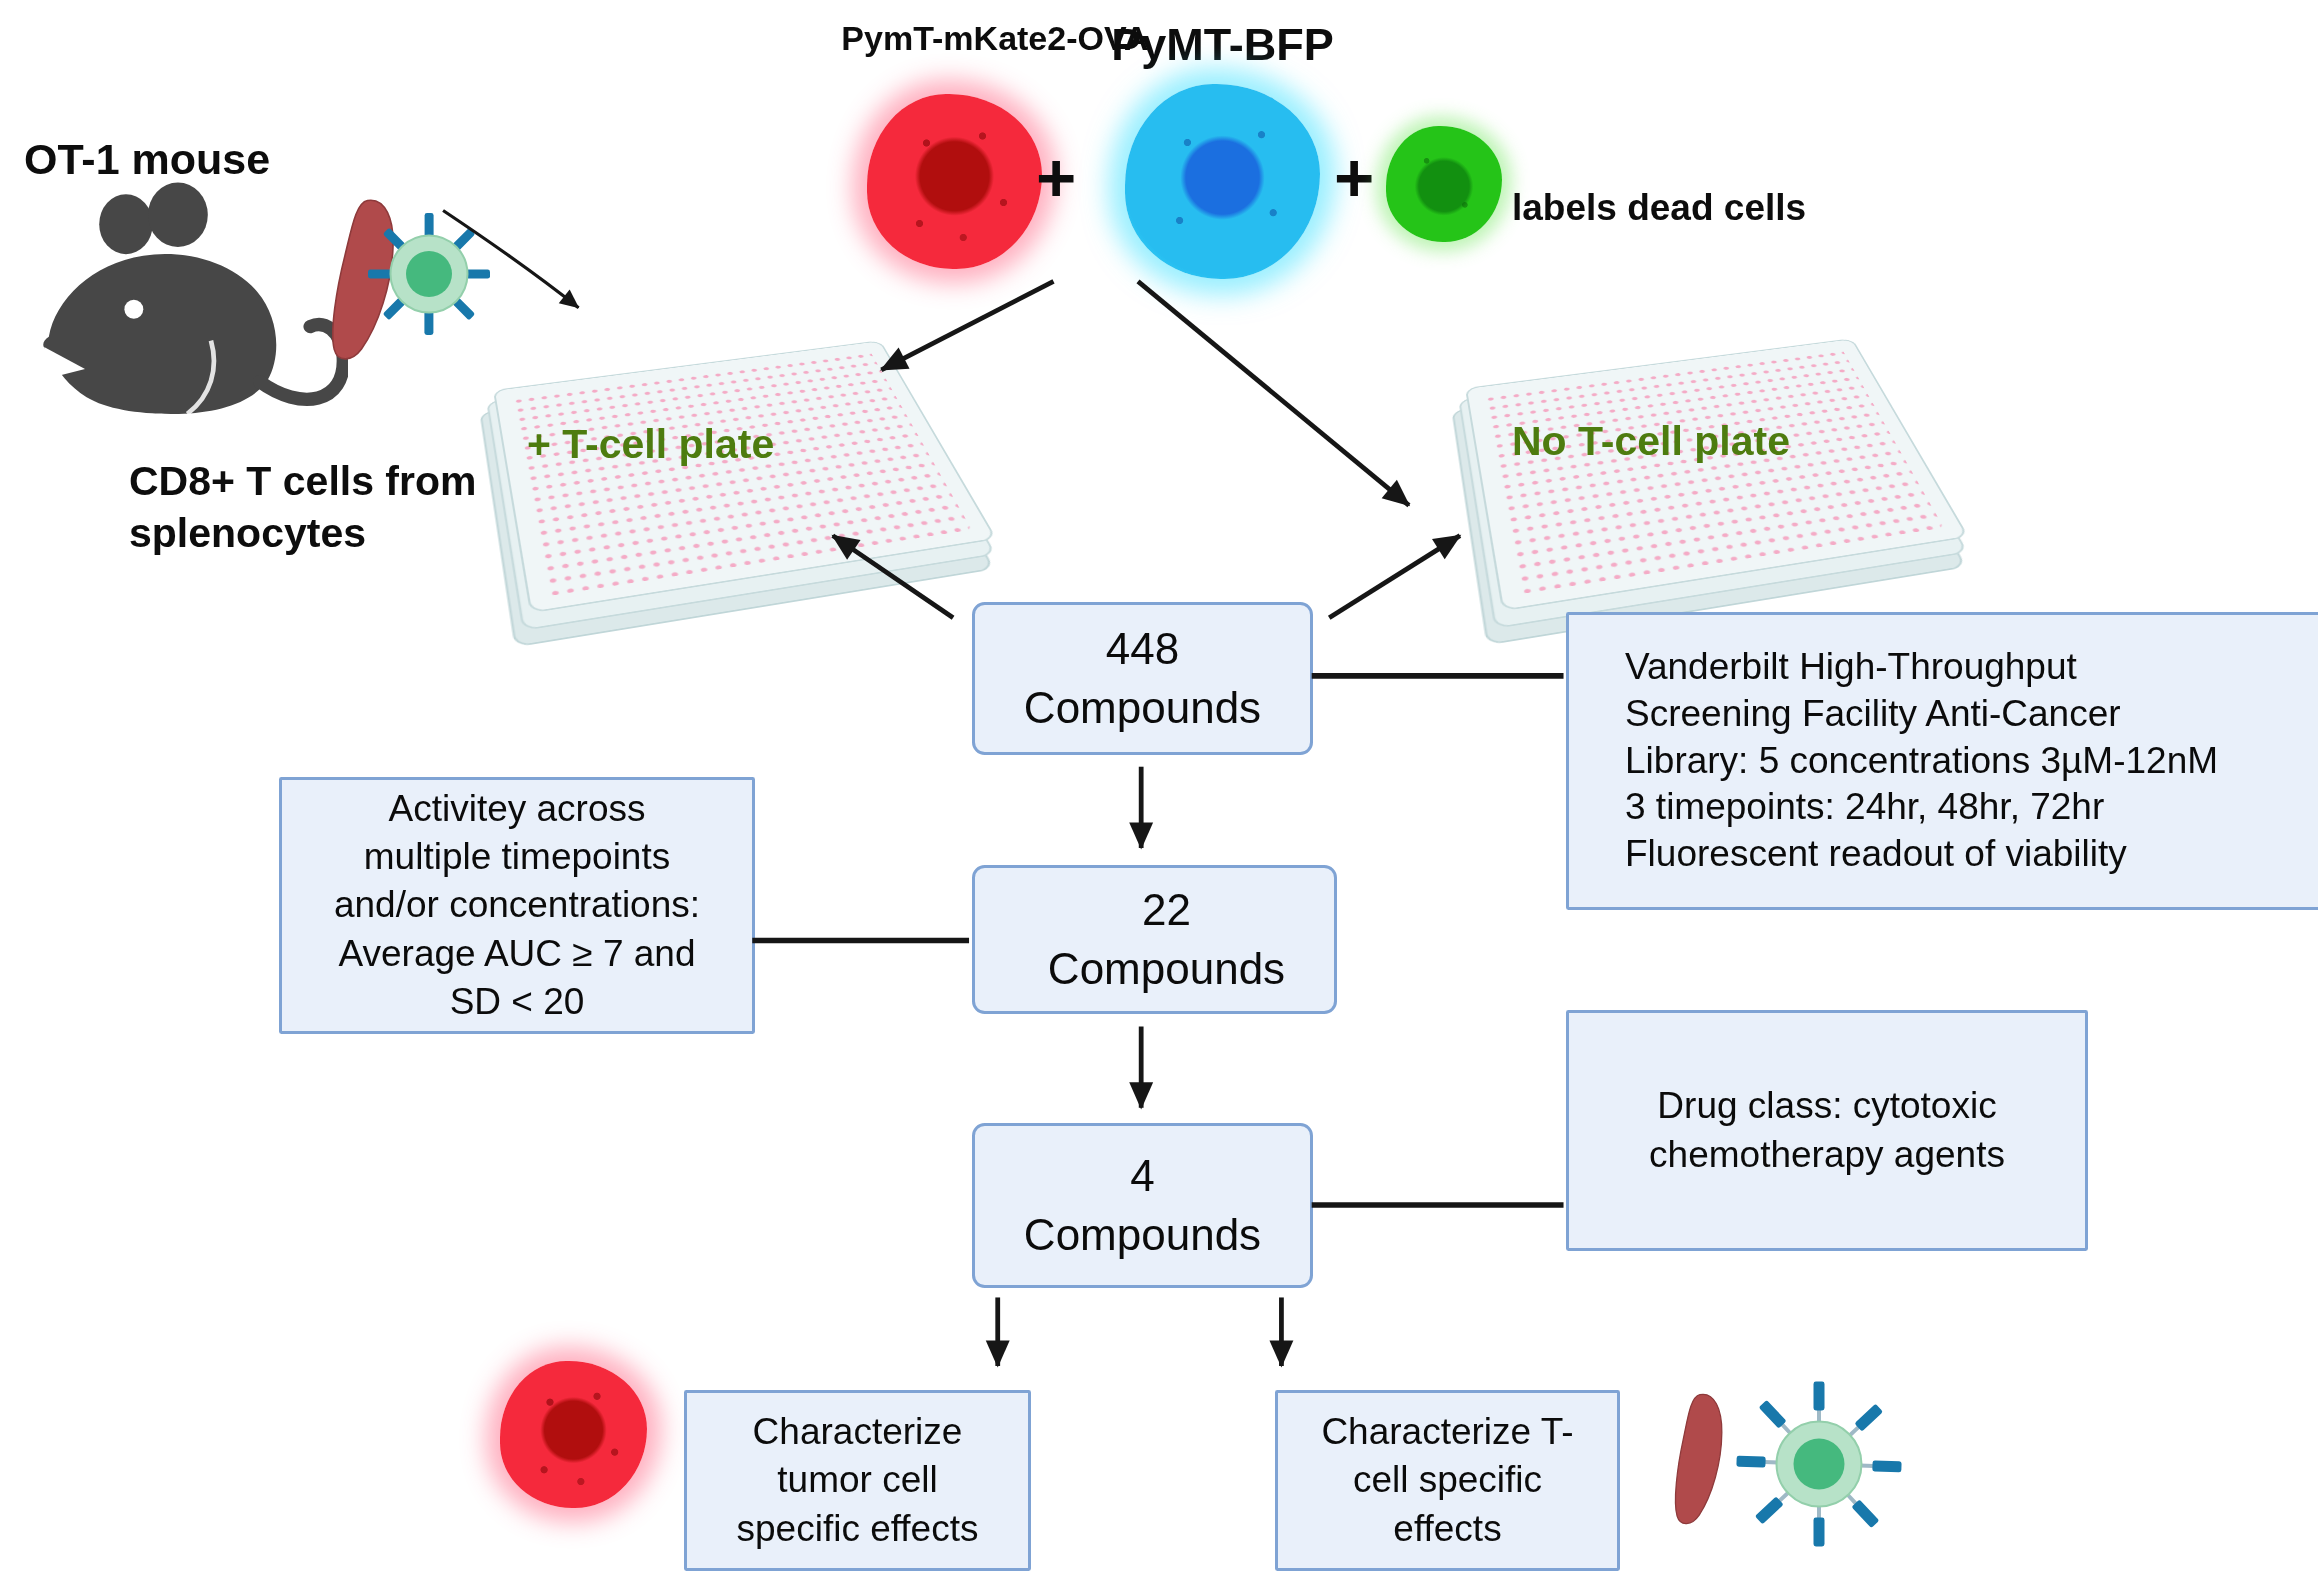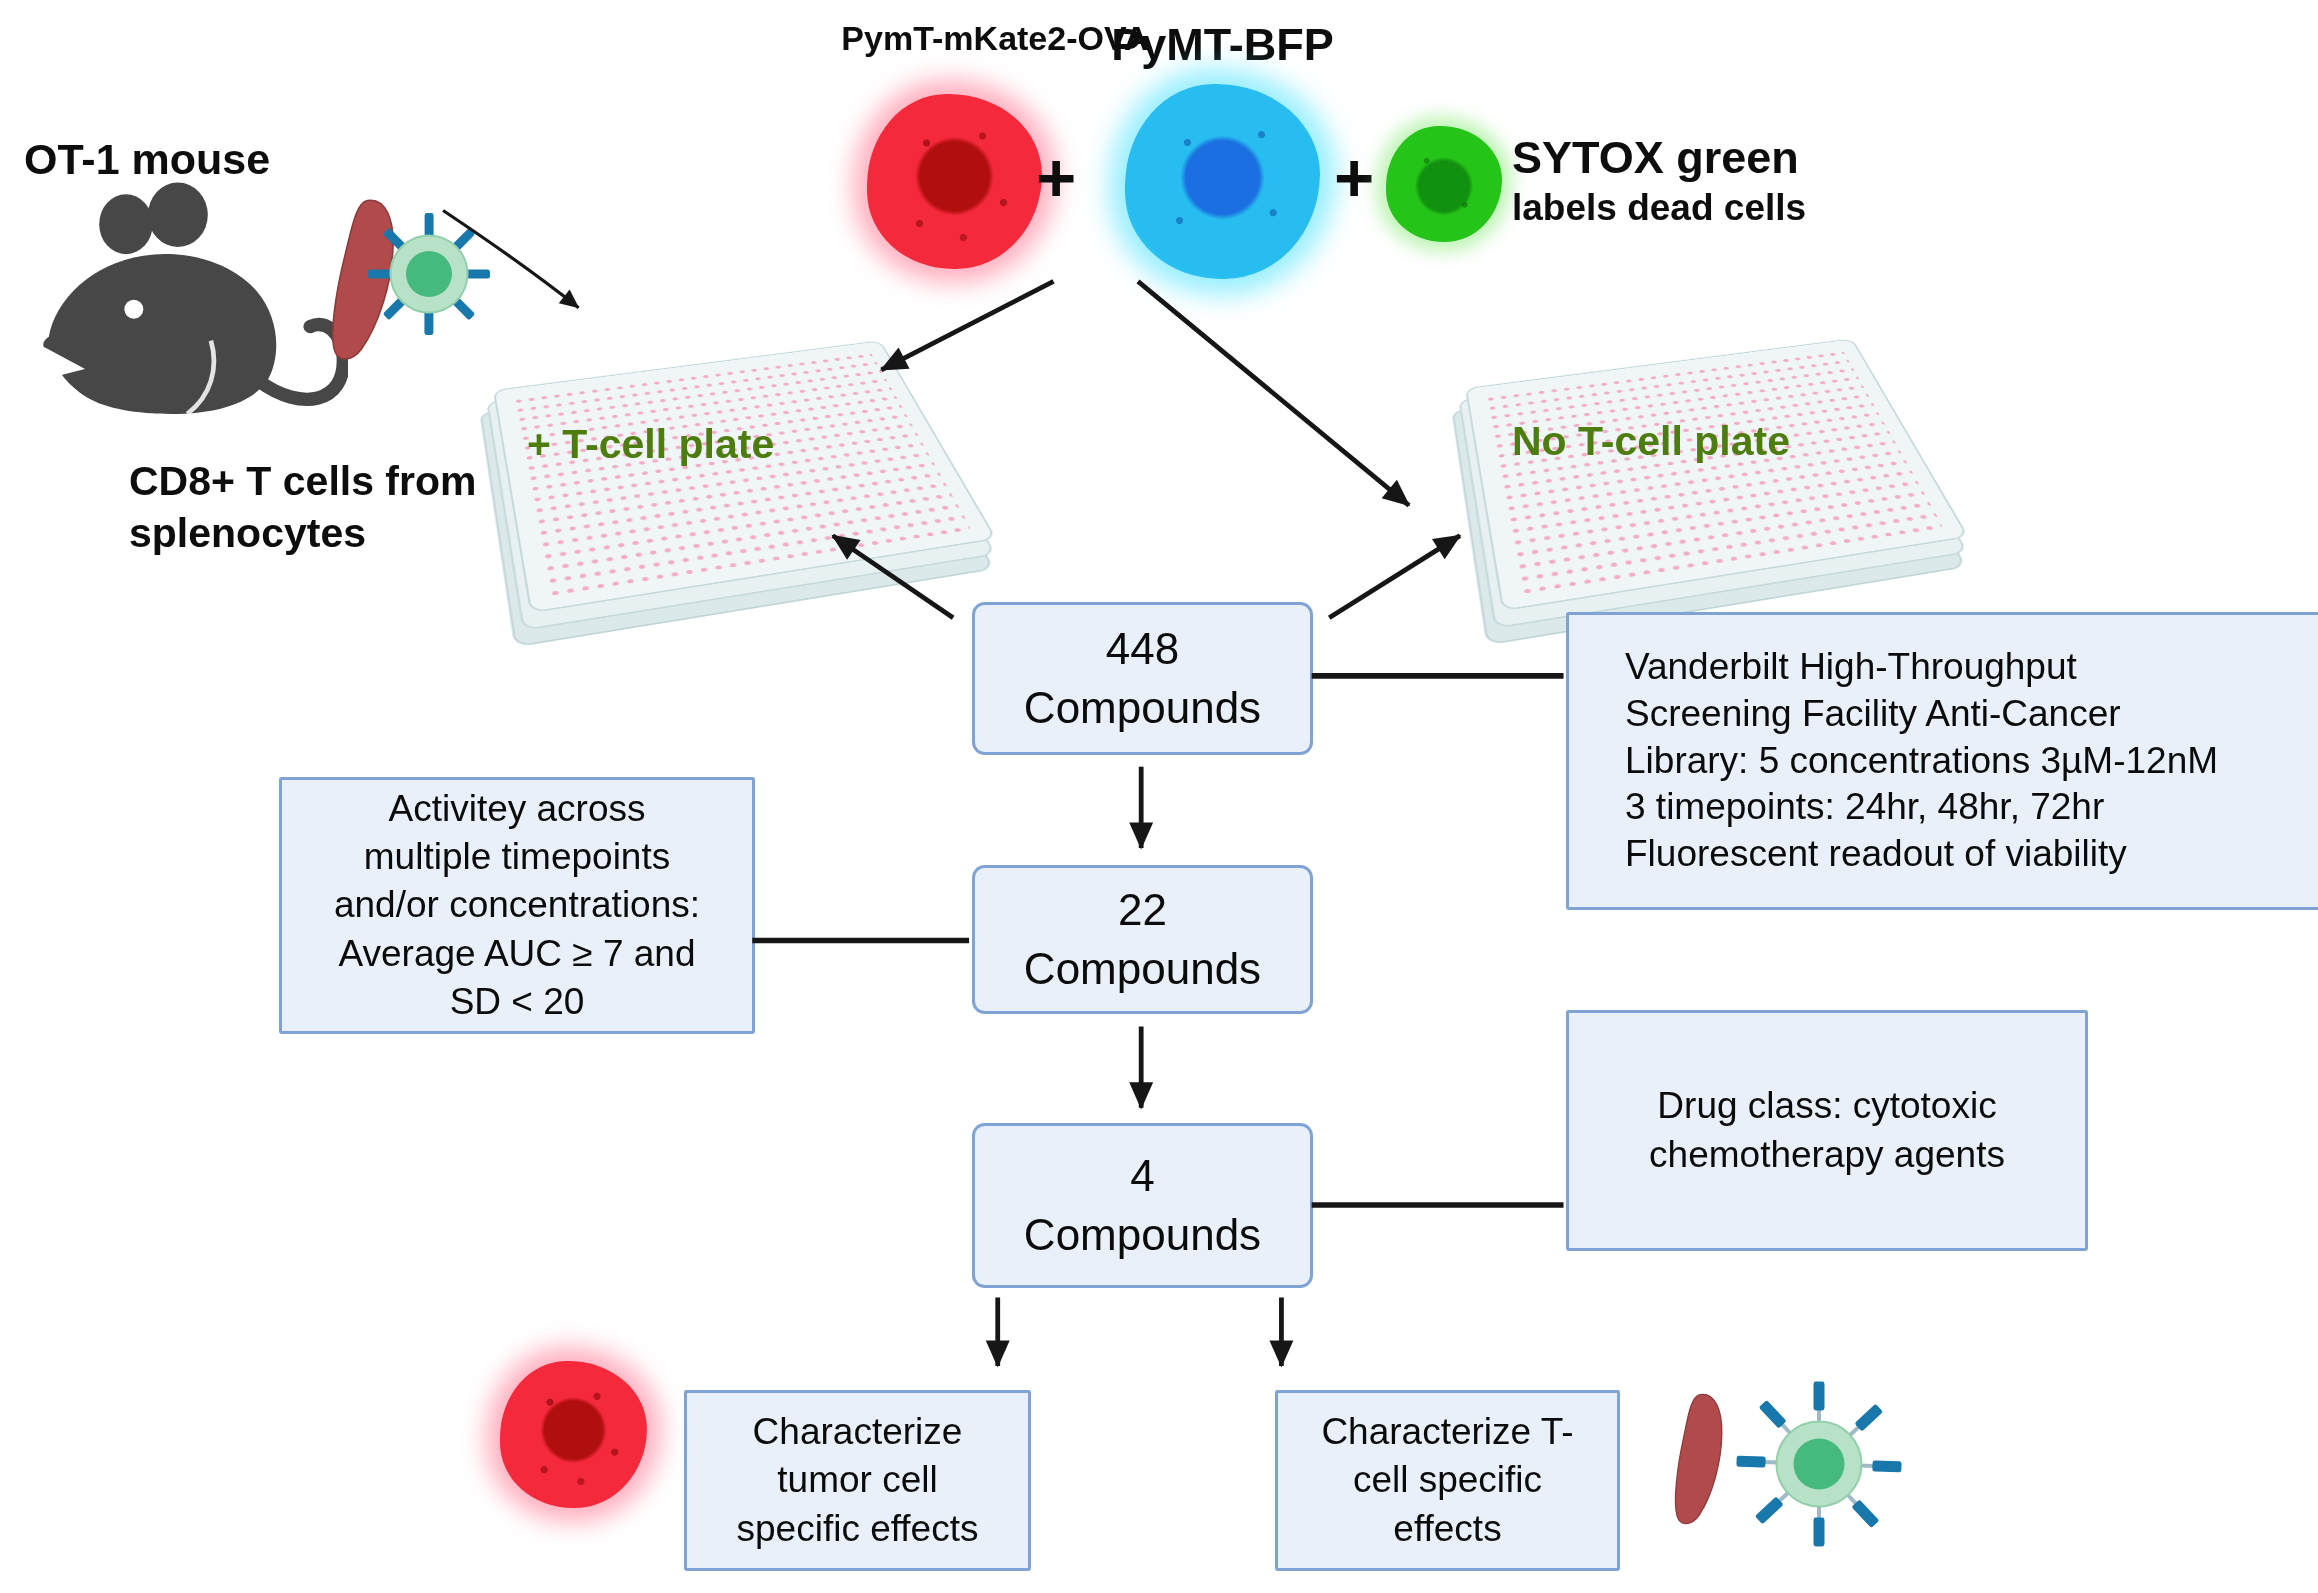--- a/index.html
+++ b/index.html
@@ -156,21 +156,20 @@
 
   <div class="lbl lbl-center" style="left:736px;top:17.5px;width:518px;font-size:34px;">PymT-mKate2-OVA</div>
   <div class="lbl lbl-center" style="left:1103px;top:17.5px;width:239px;font-size:45px;">PyMT-BFP</div>
 
   <div class="cell cell-red" style="left:867px;top:94px;width:175px;height:175px;"></div>
   <div class="plus" style="left:1036px;top:143px;">+</div>
   <div class="cell cell-blue" style="left:1125px;top:84px;width:195px;height:195px;"></div>
   <div class="plus" style="left:1334px;top:143px;">+</div>
   <div class="cell cell-green" style="left:1386px;top:126px;width:116px;height:116px;"></div>
 
-  <div class="lbl" style="left:1512px;top:131px;font-size:45px;">SYTOX green</div>
   <div class="lbl" style="left:1512px;top:186px;font-size:37px;font-weight:700;">labels dead cells</div>
 
   <div class="plate" style="left:486px;top:287px;">
     <div class="p3d">
       <div class="p-layer p-low"></div>
       <div class="p-layer p-mid"></div>
       <div class="p-layer p-top"></div>
     </div>
   </div>
   <div class="plate-label" style="left:527px;top:421px;">+ T-cell plate</div>
@@ -180,21 +179,21 @@
       <div class="p-layer p-low"></div>
       <div class="p-layer p-mid"></div>
       <div class="p-layer p-top"></div>
     </div>
   </div>
   <div class="plate-label" style="left:1512px;top:418px;">No T-cell plate</div>
 
   <div class="fbox preline" style="left:972px;top:602px;width:335px;height:147px;">448
 Compounds</div>
 
-  <div class="fbox preline" style="left:972px;top:865px;width:335px;height:143px;">22
+  <div class="fbox preline" style="left:972px;top:865px;width:335px;height:143px;padding-left:24px;">22
 Compounds</div>
 
   <div class="fbox preline" style="left:972px;top:1123px;width:335px;height:159px;">4
 Compounds</div>
 
   <div class="sbox left-align preline" style="left:1566px;top:612px;width:729px;height:292px;">Vanderbilt High-Throughput
 Screening Facility Anti-Cancer
 Library: 5 concentrations 3µM-12nM
 3 timepoints: 24hr, 48hr, 72hr
 Fluorescent readout of viability</div>

